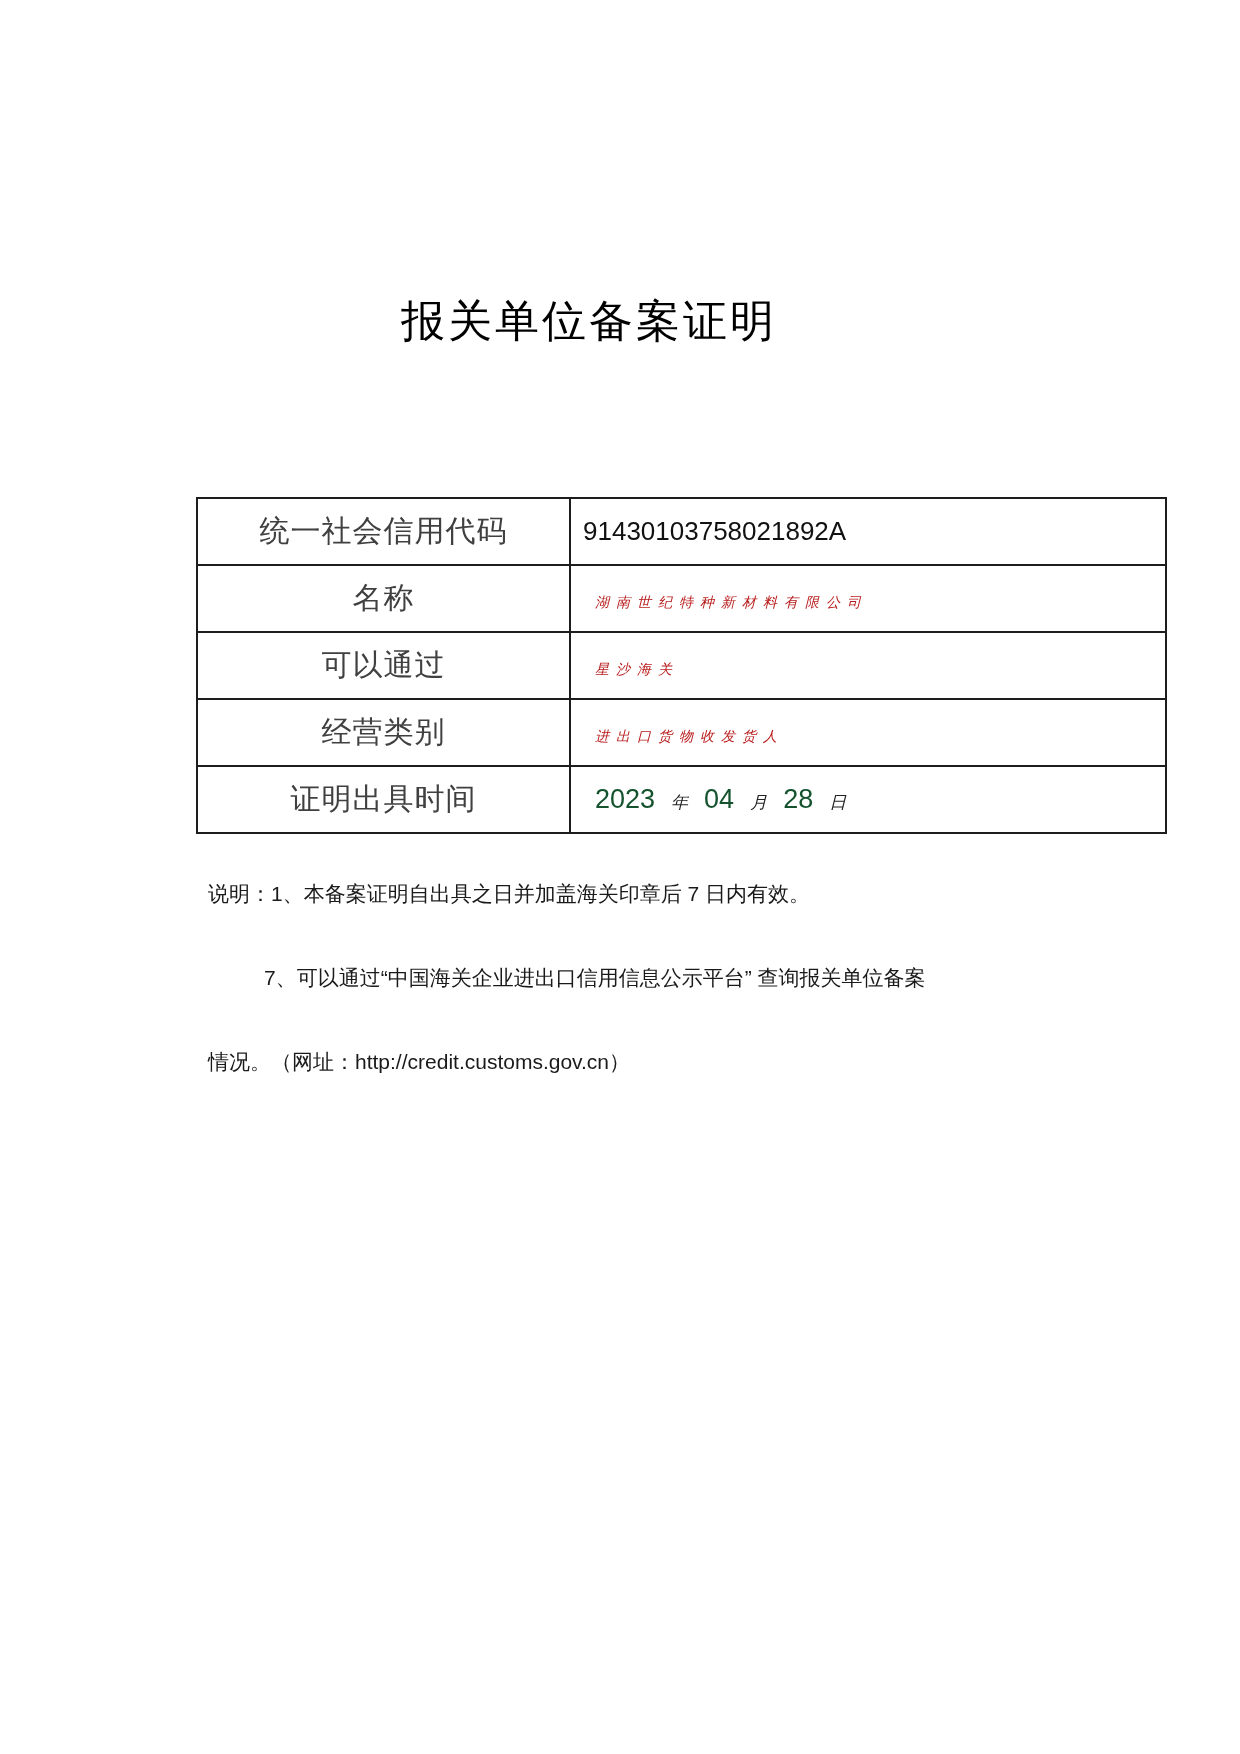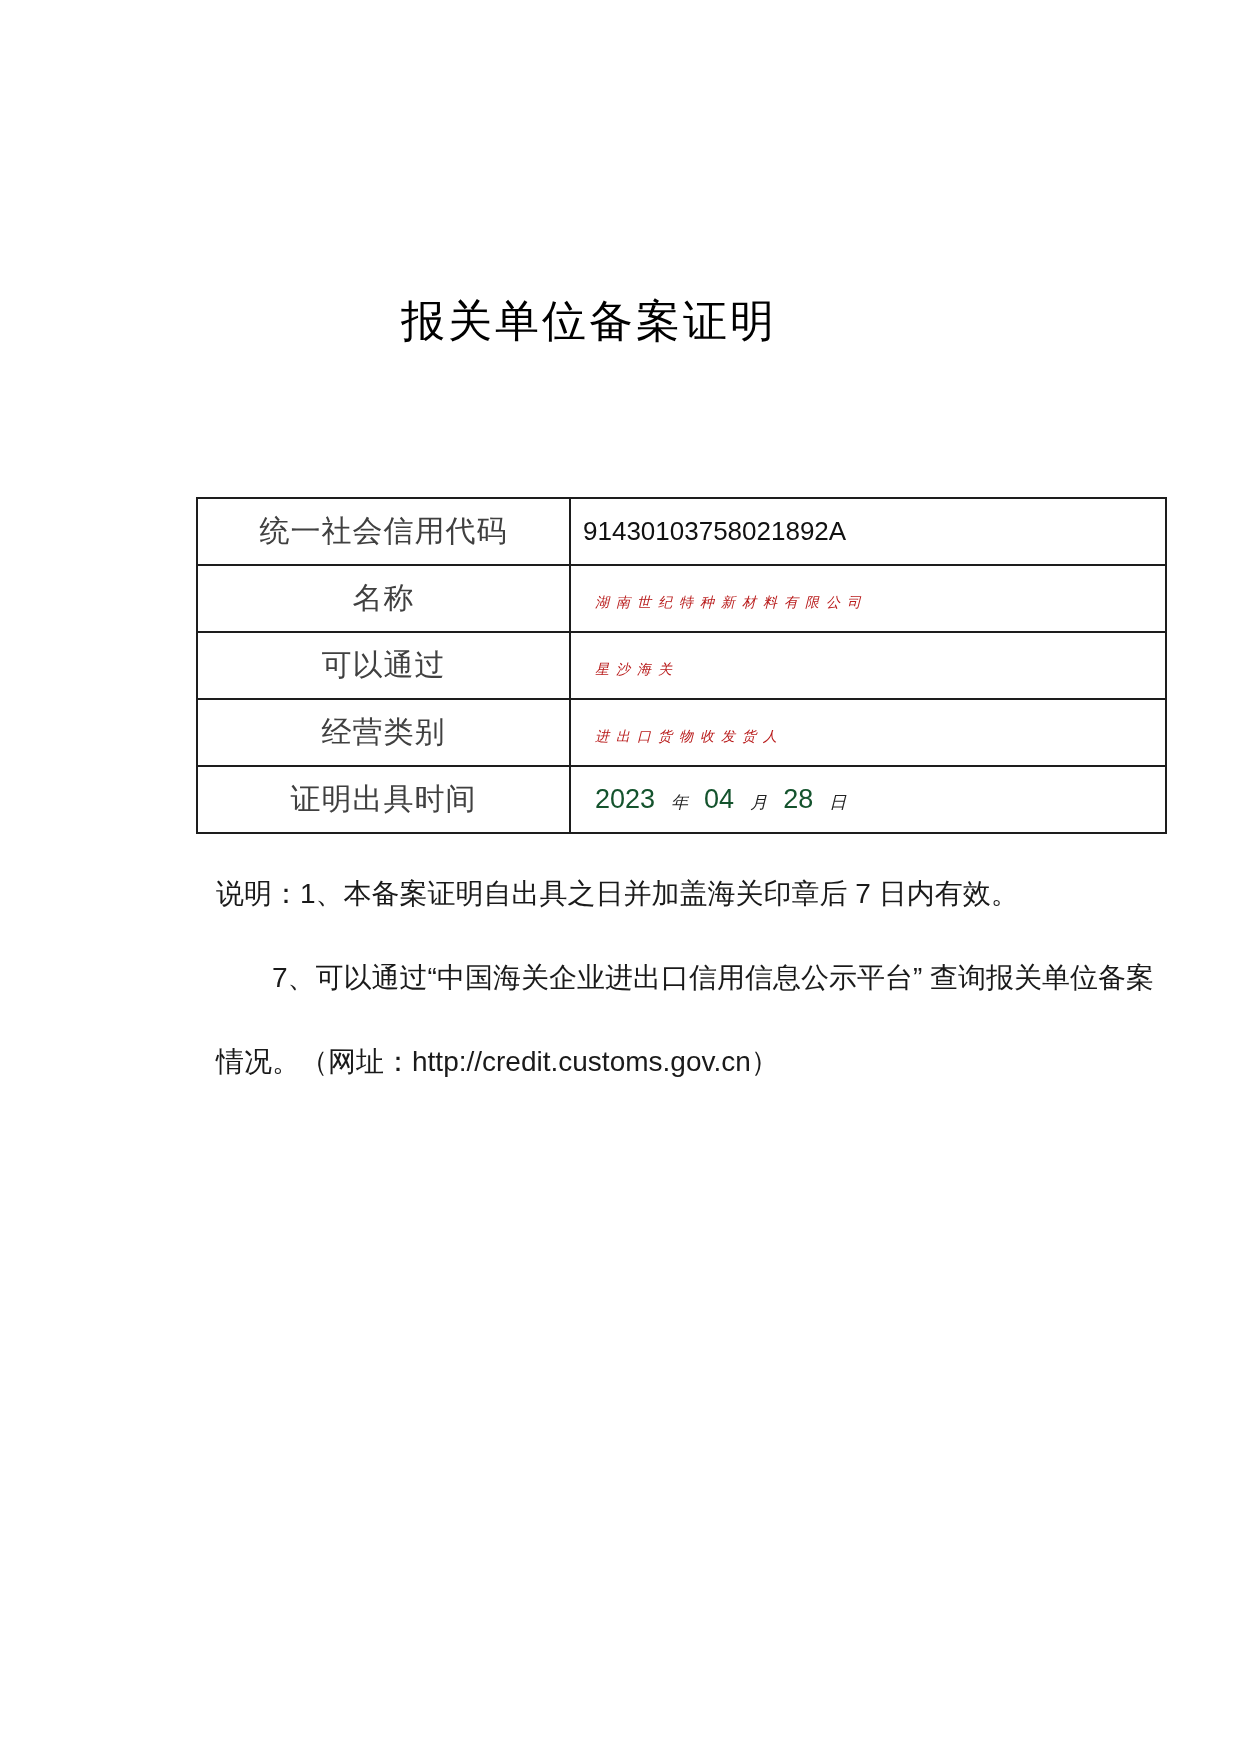--- a/index.html
+++ b/index.html
@@ -62,24 +62,24 @@
   }
   .date-num { font-size: 27px; color: #14532d; }
   .date-unit {
     font-style: italic;
     font-size: 17px;
     color: #222222;
     padding: 0 4px;
   }
   .notes {
     position: absolute;
-    left: 168px;
+    left: 160px;
     top: 816px;
     width: 935px;
-    font-size: 28px;
+    font-size: 21px;
     color: #1a1a1a;
   }
   .notes .note-line {
     line-height: 60px;
     white-space: nowrap;
   }
   .notes .note-line.indented { padding-left: 68px; }
 </style>
 </head>
 <body>

